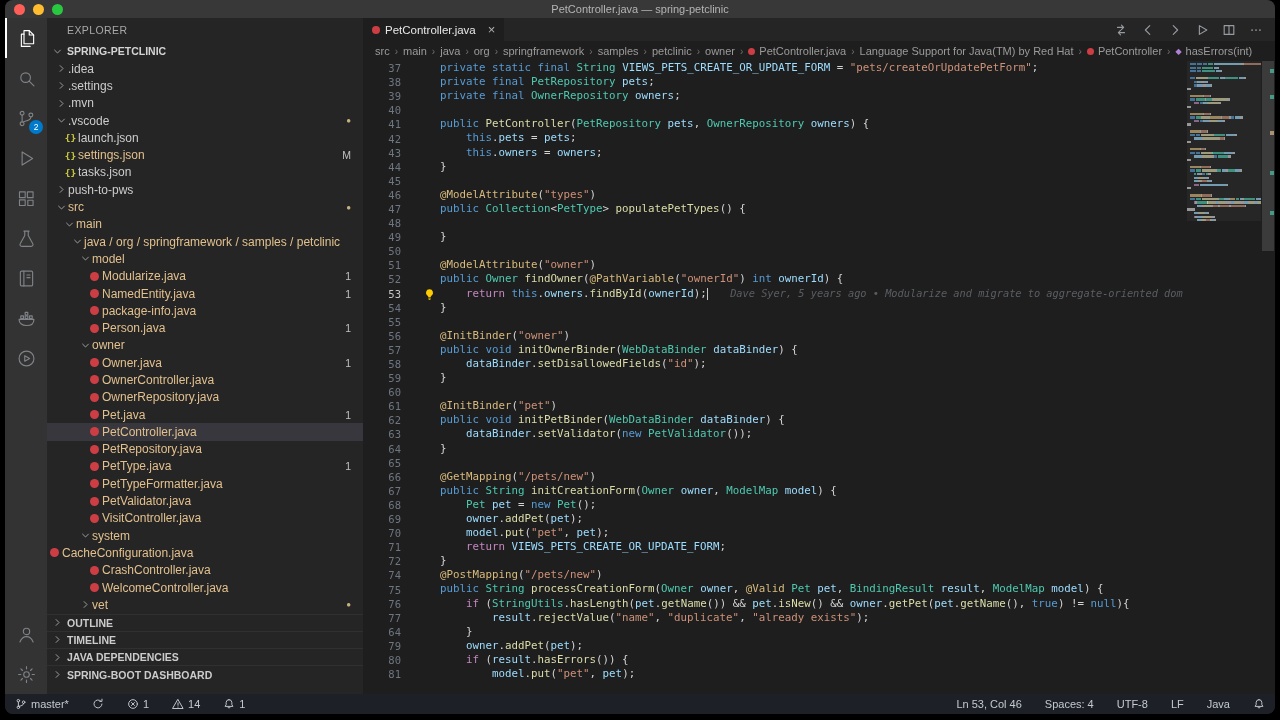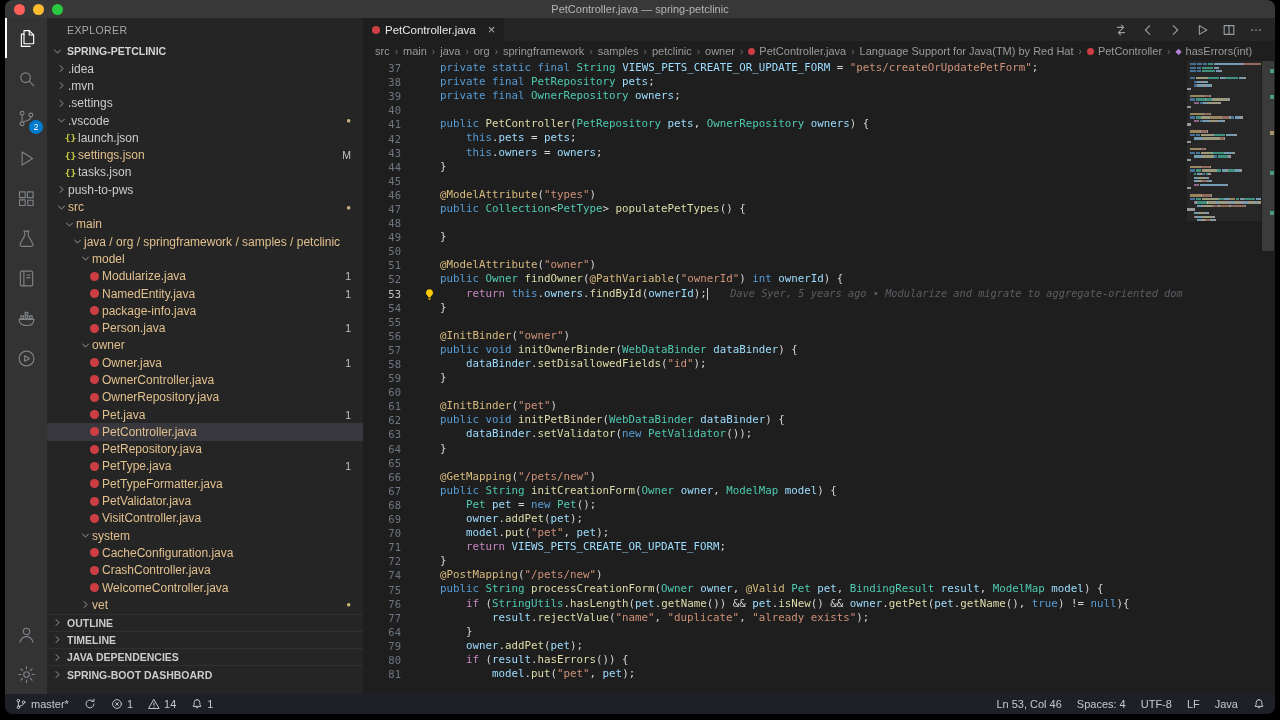--- a/index.html
+++ b/index.html
@@ -54,21 +54,21 @@
   .bulb{position:absolute;left:60px;top:1px;display:flex;}
   .minimap{position:absolute;top:0;right:14px;width:74px;bottom:0;background:#1e1e1e;padding-top:2px;overflow:hidden;}
   .mm-slider{position:absolute;left:0;right:0;top:0;height:160px;background:rgba(255,255,255,.04);}
   .mm-line{height:2.3px;margin-bottom:1.25px;white-space:nowrap;overflow:hidden;font-size:0;}
   .mm-seg{display:inline-block;height:2.3px;background:currentColor;opacity:.65;}
   .mm-sp{opacity:0;}
   .scrollbar{position:absolute;top:0;right:0;width:14px;bottom:0;background:#1e1e1e;}
   .sb-thumb{position:absolute;top:0;left:1px;width:12px;height:190px;background:rgba(121,121,121,.32);}
   .ov-mark{position:absolute;right:1px;width:4px;height:4px;}
   .statusbar{height:20px;background:#1d2127;display:flex;align-items:center;font-size:11px;color:#c3c9cf;padding:0 10px;flex:none;justify-content:space-between;}
-  .sb-left,.sb-right{display:flex;align-items:center;gap:15px;}
+  .sb-left,.sb-right{display:flex;align-items:center;gap:23px;}
   .st-item{display:flex;align-items:center;gap:4px;cursor:pointer;white-space:nowrap;}
   svg{display:block;}
 </style>
 </head>
 <body>
 
 <div class="window">
   <div class="titlebar">
     <div class="traffic">
       <span class="tl red"></span>
@@ -174,29 +174,29 @@
               </svg>
             </span>
             <span class="tree-label">.idea</span>
           </div>
           <div class="tree-row" style="padding-left: 8px;">
             <span class="chev">
               <svg width="11" height="11" viewBox="0 0 16 16" fill="none" stroke="currentColor" stroke-width="1.3" stroke-linecap="round" stroke-linejoin="round">
                 <path d="M6 3.8l4.2 4.2L6 12.2"></path>
               </svg>
             </span>
+            <span class="tree-label">.settings</span>
+          </div>
+          <div class="tree-row" style="padding-left: 8px;">
+            <span class="chev">
+              <svg width="11" height="11" viewBox="0 0 16 16" fill="none" stroke="currentColor" stroke-width="1.3" stroke-linecap="round" stroke-linejoin="round">
+                <path d="M6 3.8l4.2 4.2L6 12.2"></path>
+              </svg>
+            </span>
             <span class="tree-label">.mvn</span>
-          </div>
-          <div class="tree-row" style="padding-left: 8px;">
-            <span class="chev">
-              <svg width="11" height="11" viewBox="0 0 16 16" fill="none" stroke="currentColor" stroke-width="1.3" stroke-linecap="round" stroke-linejoin="round">
-                <path d="M6 3.8l4.2 4.2L6 12.2"></path>
-              </svg>
-            </span>
-            <span class="tree-label">.settings</span>
           </div>
           <div class="tree-row" style="padding-left: 8px;">
             <span class="chev">
               <svg width="11" height="11" viewBox="0 0 16 16" fill="none" stroke="currentColor" stroke-width="1.3" stroke-linecap="round" stroke-linejoin="round">
                 <path d="M3.8 6L8 10.2 12.2 6"></path>
               </svg>
             </span>
             <span class="tree-label">.vscode</span>
             <span class="tree-dot">●</span>
           </div>
@@ -359,21 +359,21 @@
             <span class="tree-label modified">VisitController.java</span>
           </div>
           <div class="tree-row" style="padding-left: 32px;">
             <span class="chev">
               <svg width="11" height="11" viewBox="0 0 16 16" fill="none" stroke="currentColor" stroke-width="1.3" stroke-linecap="round" stroke-linejoin="round">
                 <path d="M3.8 6L8 10.2 12.2 6"></path>
               </svg>
             </span>
             <span class="tree-label modified">system</span>
           </div>
-          <div class="tree-row" style="padding-left: 40px;">
+          <div class="tree-row" style="">
             <span class="file-ico">
               <span class="java-dot"></span>
             </span>
             <span class="tree-label modified">CacheConfiguration.java</span>
           </div>
           <div class="tree-row" style="padding-left: 40px;">
             <span class="file-ico">
               <span class="java-dot"></span>
             </span>
             <span class="tree-label modified">CrashController.java</span>

